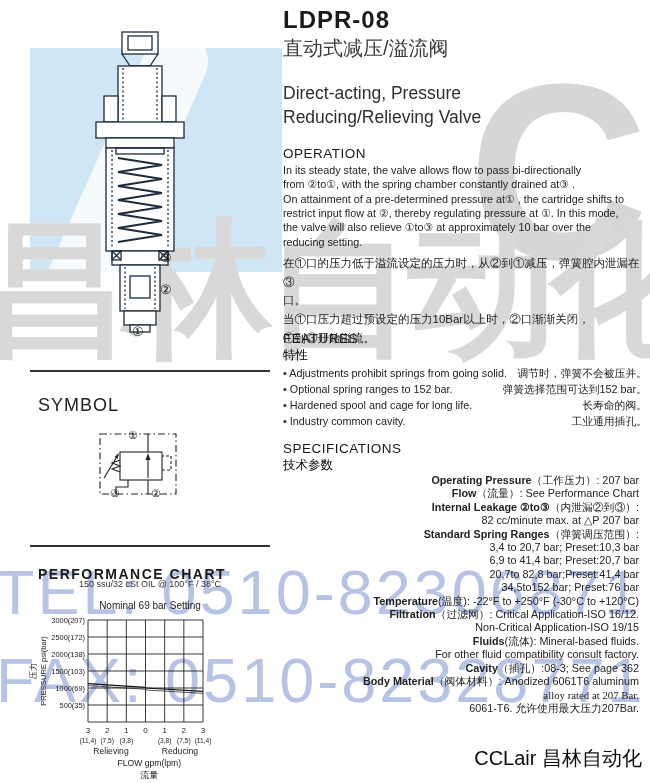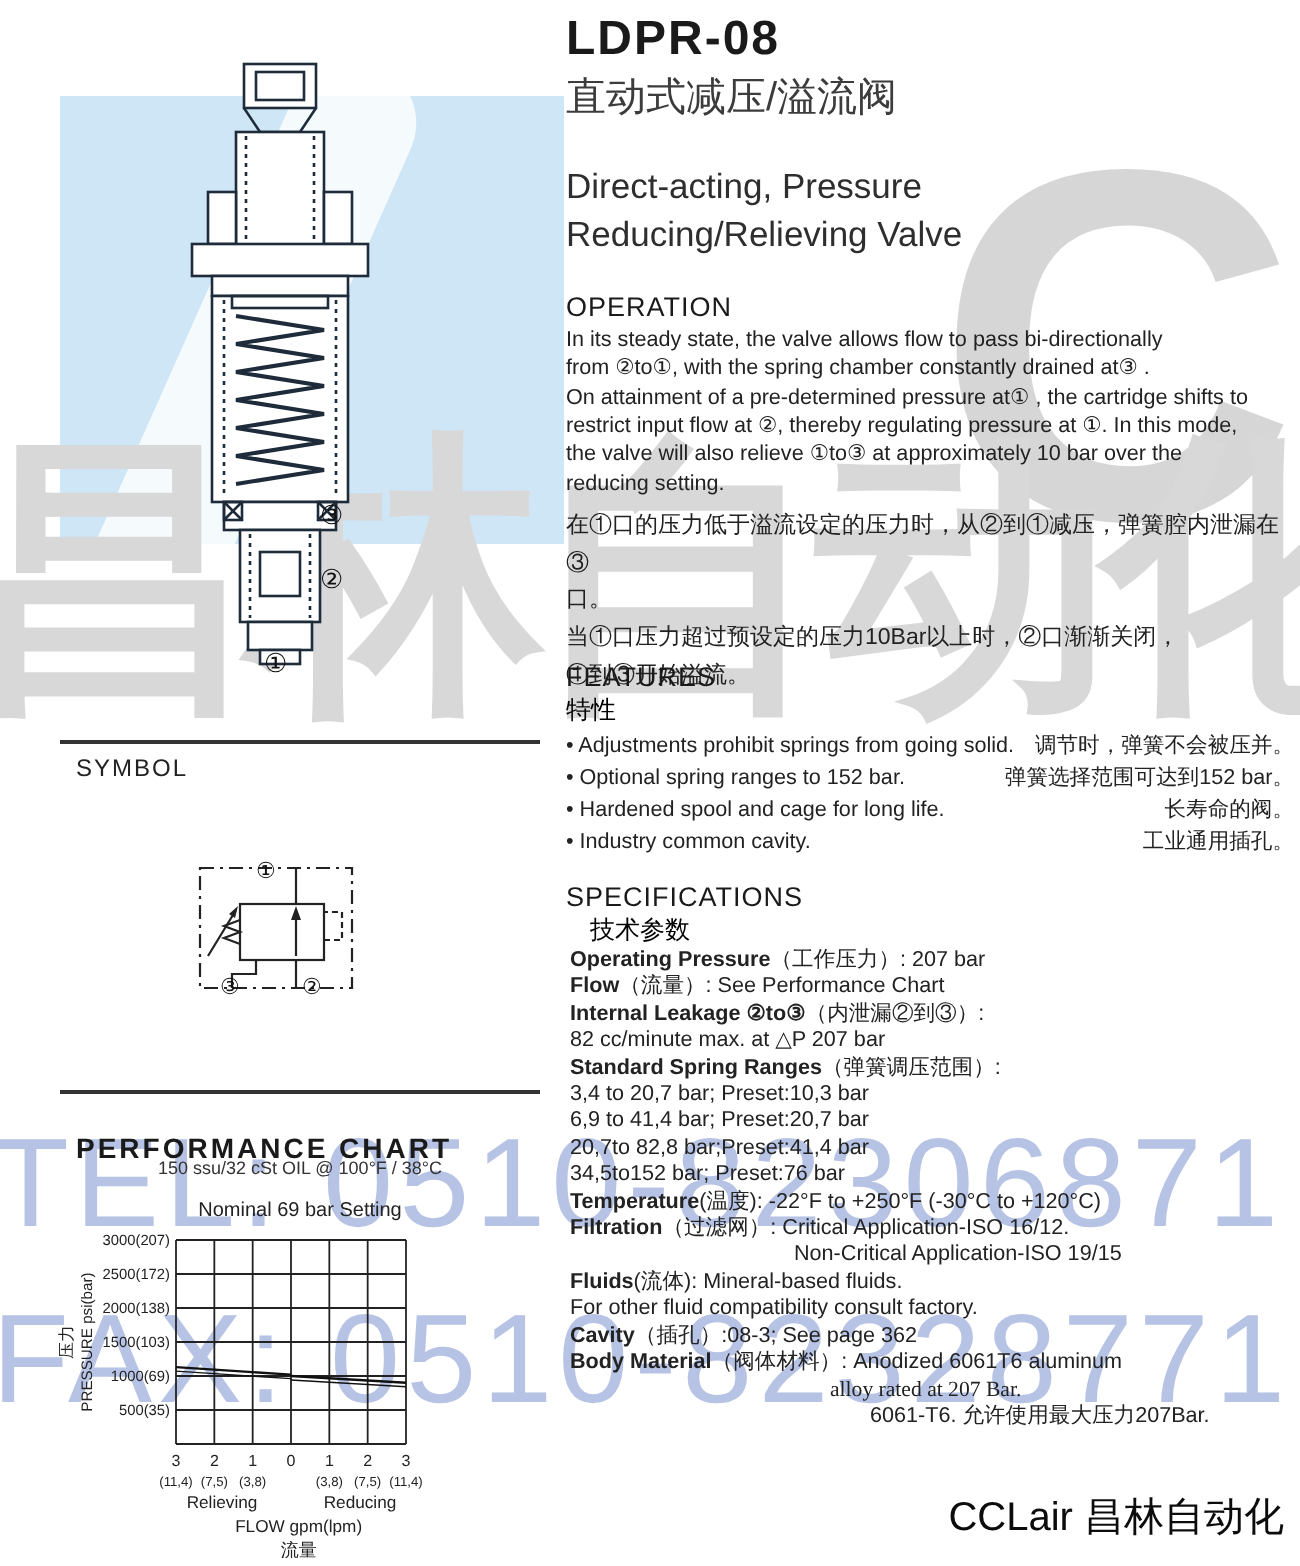--- a/index.html
+++ b/index.html
@@ -24,31 +24,31 @@
   .sec-h{font-size:13.5px;font-weight:normal;letter-spacing:.5px;}
   .sec-h-zh{font-size:12.5px;color:#000000;}
   .op-h{left:283px;top:146px;}
   .op-en{left:283px;top:163px;width:364px;font-size:10.8px;line-height:1.33;white-space:pre-line;color:#222;}
   .op-zh{left:283px;top:254px;width:364px;font-size:11.5px;line-height:1.62;white-space:pre-line;color:#222;}
   .feat-h{left:283px;top:331px;}
   .feat-h-zh{left:283px;top:347px;}
   .feat-list{left:283px;top:365px;width:364px;}
   .feat-row{display:flex;justify-content:space-between;font-size:10.8px;line-height:16px;color:#222;}
   .spec-h{left:283px;top:441px;}
-  .spec-h-zh{left:283px;top:457px;margin-left:12px;}
-  .spec-list{left:285px;top:474px;width:366px;}
+  .spec-h-zh{left:283px;top:457px;}
+  .spec-list{left:273px;top:474px;width:366px;text-align:right;}
   .spec-line{font-size:10.8px;line-height:13.4px;color:#222;white-space:nowrap;}
   .spec-line b{font-weight:bold;}
   .ind1{padding-left:112px;}
   .ind2{padding-left:130px;font-family:Liberation Serif, serif;}
   .ind3{padding-left:150px;}
   .rule{background:#333;height:2px;}
   .rule-symbol{left:30px;top:370px;width:240px;}
   .rule-chart{left:30px;top:545px;width:240px;}
-  .symbol-h{left:38px;top:377px;font-size:12px;letter-spacing:1px;color:#222;}
+  .symbol-h{left:38px;top:395px;font-size:18px;letter-spacing:1px;color:#222;}
   .chart-h{left:38px;top:551px;font-size:14px;font-weight:bold;letter-spacing:1.5px;margin-top:15px;}
   .chart-sub{left:35px;top:579px;width:230px;text-align:center;font-size:9px;color:#333;}
   .chart-nominal{left:35px;top:600px;width:230px;text-align:center;font-size:10px;color:#222;}
   .port-label{font-size:13px;color:#111;}
   .sym-port{font-size:11px;color:#111;}
   .footer{left:380px;top:745px;width:262px;text-align:right;font-size:20px;color:#0c0c0c;}
   svg{overflow:visible;}
   svg text{font-family:"Liberation Sans",sans-serif;fill:#222;}
 </style>
 </head>

